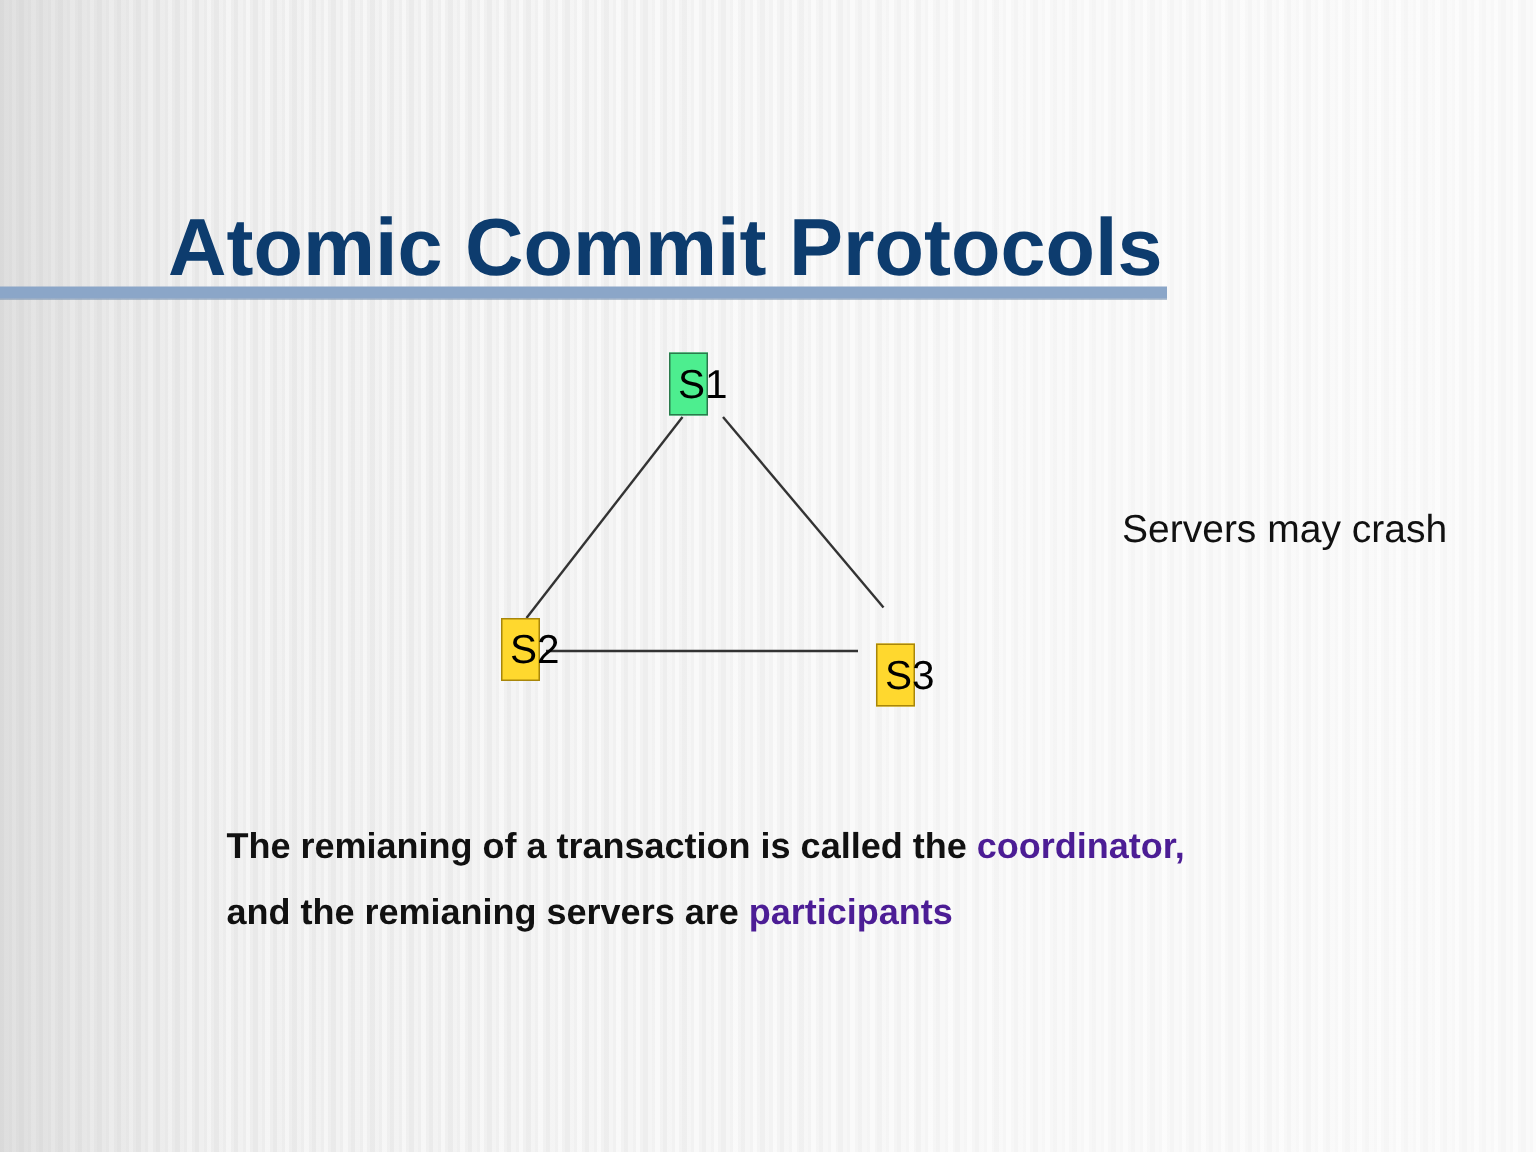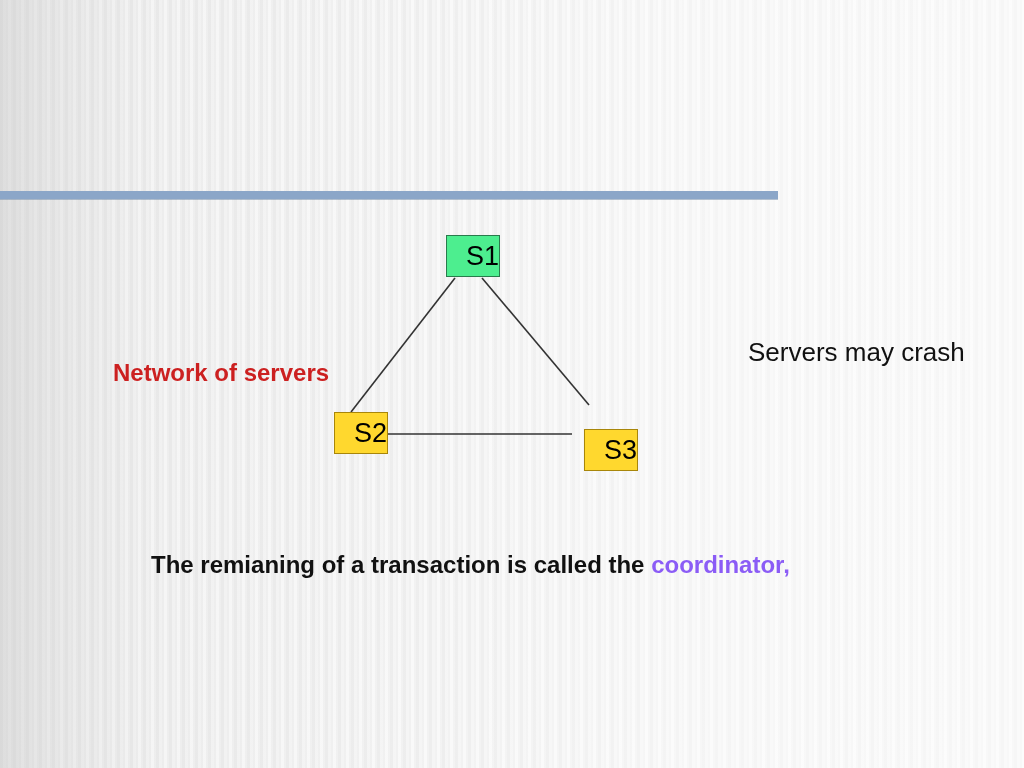--- a/index.html
+++ b/index.html
@@ -76,21 +76,21 @@
     left: 0;
     top: 0;
     width: 1024px;
     height: 768px;
     pointer-events: none;
   }
   .diagram svg { display:block; }
 
   .node {
     position: absolute;
-    width: 54px;
+    width: 26px;
     height: 42px;
     box-sizing: border-box;
     border: 1px solid #6b5a00;
     display: flex;
     align-items: center;
     justify-content: center;
     font-size: 27px;
     line-height: 1;
     color: #000000;
     padding-left: 19px;
@@ -134,31 +134,32 @@
   .body-text {
     position: absolute;
     left: 151px;
     top: 543px;
     font-size: 24px;
     font-weight: bold;
     line-height: 44px;
     color: #111111;
     white-space: nowrap;
   }
-  .body-text .em { color: #8b5cf6; }
+  .body-text .em { color: #4c1d95; }
   .body-line { display: block; }
 </style>
 </head>
 <body>
 
 <div id="slide">
 
   <div class="bg-stripes"></div>
   <div class="bg-fade"></div>
 
+  <h1 class="title">Atomic Commit Protocols</h1>
 
   <div class="title-rule"></div>
 
   <div class="diagram">
     <svg width="1024" height="768" xmlns="http://www.w3.org/2000/svg">
       <line x1="455" y1="278" x2="351" y2="412" stroke="#333333" stroke-width="1.6"></line>
       <line x1="482" y1="278" x2="589" y2="405" stroke="#333333" stroke-width="1.6"></line>
       <line x1="364" y1="434" x2="572" y2="434" stroke="#333333" stroke-width="1.6"></line>
     </svg>
   </div>
@@ -168,23 +169,25 @@
   </div>
 
   <div class="node yellow" id="node-s2">
     <span class="node-label">S2</span>
   </div>
 
   <div class="node yellow" id="node-s3">
     <span class="node-label">S3</span>
   </div>
 
-  <div class="ann-network">Network of servers</div>
 
   <div class="ann-crash">Servers may crash</div>
 
   <div class="body-text">
     <span class="body-line">
       <span>The remianing of a transaction is called the </span><span class="em">coordinator,</span>
     </span>
+    <span class="body-line">
+      <span>and the remianing servers are </span><span class="em">participants</span>
+    </span>
   </div>
 
 </div>
 
 </body></html>

